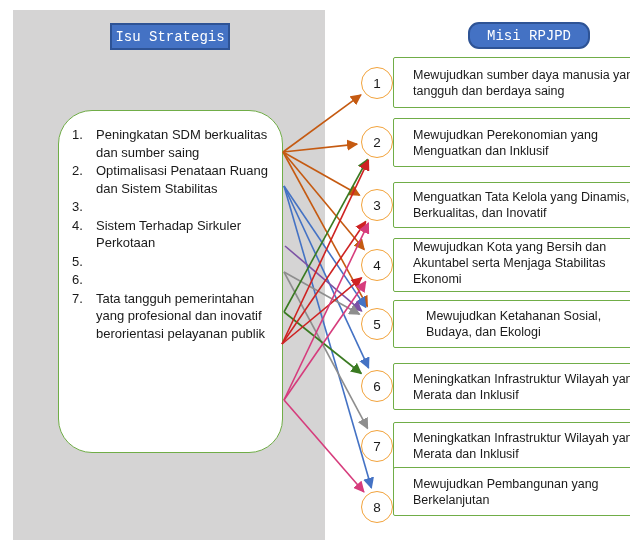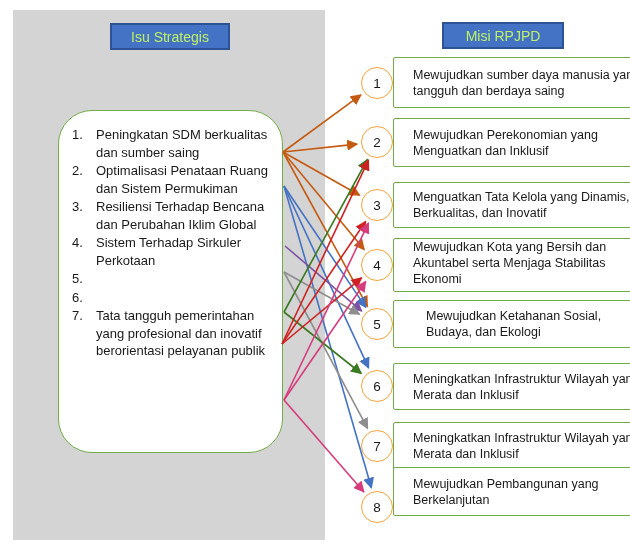--- a/index.html
+++ b/index.html
@@ -3,24 +3,24 @@
 <meta charset="utf-8">
 <style>
   html,body{margin:0;padding:0;background:#ffffff;}
   #canvas{
     position:relative;width:630px;height:550px;background:#ffffff;
     font-family:"Liberation Sans",sans-serif;color:#1a1a1a;overflow:hidden;
   }
   #gray-panel{position:absolute;left:13px;top:10px;width:312px;height:530px;background:#d5d4d4;}
   .header-badge{
     position:absolute;height:23px;display:flex;align-items:center;justify-content:center;
-    background:#4472c4;border:2px solid #2e5395;color:#bef264;font-size:14px;z-index:6;
+    background:#4472c4;border:2px solid #2e5395;color:#ffffff;font-size:14px;z-index:6;font-family:Liberation Mono, monospace;
   }
   #left-header{left:110px;top:23px;width:116px;}
-  #right-header{left:442px;top:22px;width:118px;}
+  #right-header{left:468px;top:22px;width:118px;border-radius:11px;}
   #issues-box{
     position:absolute;left:58px;top:110px;width:225px;height:343px;background:#ffffff;
     border:1.5px solid #70ad47;border-radius:34px;box-sizing:border-box;
     padding:15px 10px 10px 13px;z-index:4;
   }
   .issue-row{display:flex;font-size:13px;line-height:17.5px;margin-bottom:1px;}
   .issue-num{width:24px;flex:0 0 24px;}
   .issue-text{flex:1;}
   .mission-box{
     position:absolute;left:393px;width:257px;background:#ffffff;border:1.5px solid #70ad47;
@@ -47,25 +47,24 @@
     <span>Misi RPJPD</span>
   </div>
 
   <div id="issues-box">
     <div class="issue-row">
       <span class="issue-num">1.</span>
       <span class="issue-text">Peningkatan SDM berkualitas dan sumber saing</span>
     </div>
     <div class="issue-row">
       <span class="issue-num">2.</span>
-      <span class="issue-text">Optimalisasi Penataan Ruang dan Sistem Permukiman</span>
+      <span class="issue-text">Optimalisasi Penataan Ruang dan Sistem Stabilitas</span>
     </div>
     <div class="issue-row">
       <span class="issue-num">3.</span>
-      <span class="issue-text">Resiliensi Terhadap Bencana dan Perubahan Iklim Global</span>
     </div>
     <div class="issue-row">
       <span class="issue-num">4.</span>
       <span class="issue-text">Sistem Terhadap Sirkuler Perkotaan</span>
     </div>
     <div class="issue-row">
       <span class="issue-num">5.</span>
     </div>
     <div class="issue-row">
       <span class="issue-num">6.</span>

